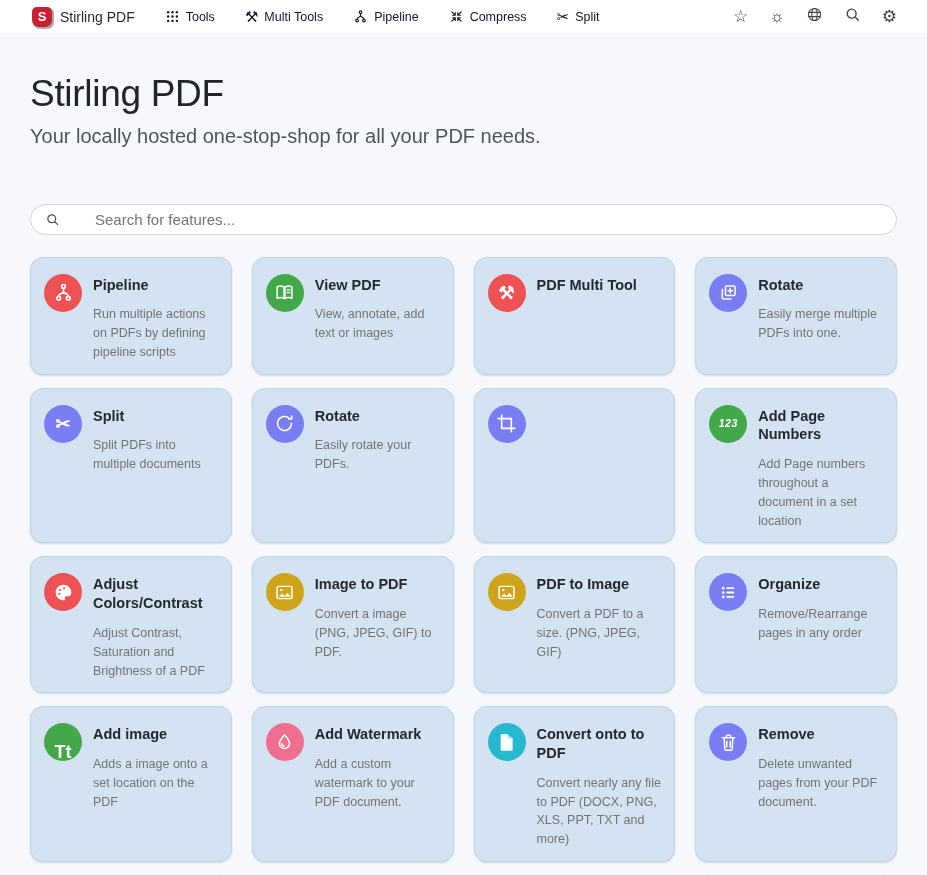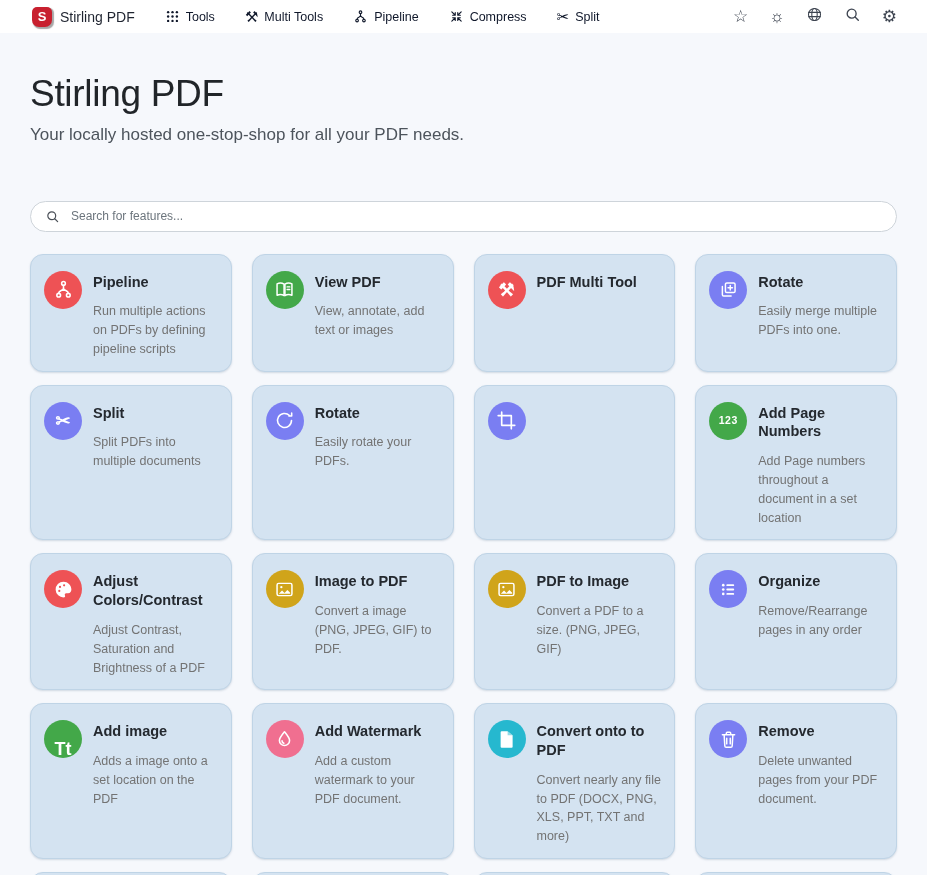--- a/index.html
+++ b/index.html
@@ -32,34 +32,34 @@
   .nav-item .icn, .nav-action .icn { display:flex; align-items:center; justify-content:center; }
   .nav-item .icn svg { width:15px; height:15px; }
   .nav-item .glyph { font-size:15px; line-height:1; }
   .nav-actions { display:flex; align-items:center; gap:21px; }
   .nav-action { color:#3d4450; cursor:pointer; }
   .nav-action svg { width:17px; height:17px; }
   .nav-action .glyph { font-size:17px; line-height:1; }
   
   .page-header { padding:0 30px; }
   .page-title { margin:40px 0 0; font-size:37px; font-weight:500; color:#212529; line-height:1.15; letter-spacing:-0.3px; }
-  .page-subtitle { margin:9px 0 0; font-size:17px; color:#4d545c; }
+  .page-subtitle { margin:9px 0 0; font-size:20px; color:#4d545c; }
   
   .search-wrap { margin:56px 30px 0; }
   .search-bar {
     display:flex; align-items:center; gap:9px;
     height:31px; background:#fff;
     border:1px solid #ced4da; border-radius:16px;
     padding:0 14px;
   }
   .search-bar .icn { color:#4a4f57; display:flex; }
   .search-bar svg { width:15px; height:15px; }
   .search-bar input {
     flex:1; border:none; outline:none; background:transparent;
-    font-size:12px; color:#333; font-family:"Liberation Sans", sans-serif;
+    font-size:15px; color:#333; font-family:"Liberation Sans", sans-serif;margin-left:24px;
   }
   .search-bar input::placeholder { color:#6c757d; }
   
   .cards-grid {
     margin:22px 30px 0;
     display:grid; grid-template-columns:repeat(4,1fr);
     column-gap:20px; row-gap:13px;
   }
   .card {
     background:#d4e3f1; border:1px solid #bfd4e6; border-radius:13px;
@@ -246,21 +246,21 @@
   </div>
     <div class="card">
     <span class="card-icon" style="background: rgb(122, 126, 242); --c: #7a7ef2;">
         <svg viewBox="0 0 24 24" fill="none" stroke="currentColor" stroke-linecap="round" stroke-linejoin="round" stroke-width="1.9">
           <path d="M6.5 2.5v15h15"></path>
           <path d="M2.5 6.5h15v15"></path>
         </svg>
       </span>
   </div>
     <div class="card">
-    <span class="card-icon" style="background: rgb(67, 168, 73); --c: #43a849;">
+    <span class="card-icon" style="background: rgb(67, 168, 73); font-style: italic; --c: #43a849;">
         <span class="glyph-sm">123</span>
       </span>
     <div class="card-body">
       <div class="card-title">Add Page Numbers</div>
       <div class="card-desc">Add Page numbers throughout a document in a set location</div>
     </div>
   </div>
     <div class="card">
     <span class="card-icon" style="background: rgb(238, 82, 85); --c: #ee5255;">
         <svg viewBox="0 0 24 24" fill="currentColor">

